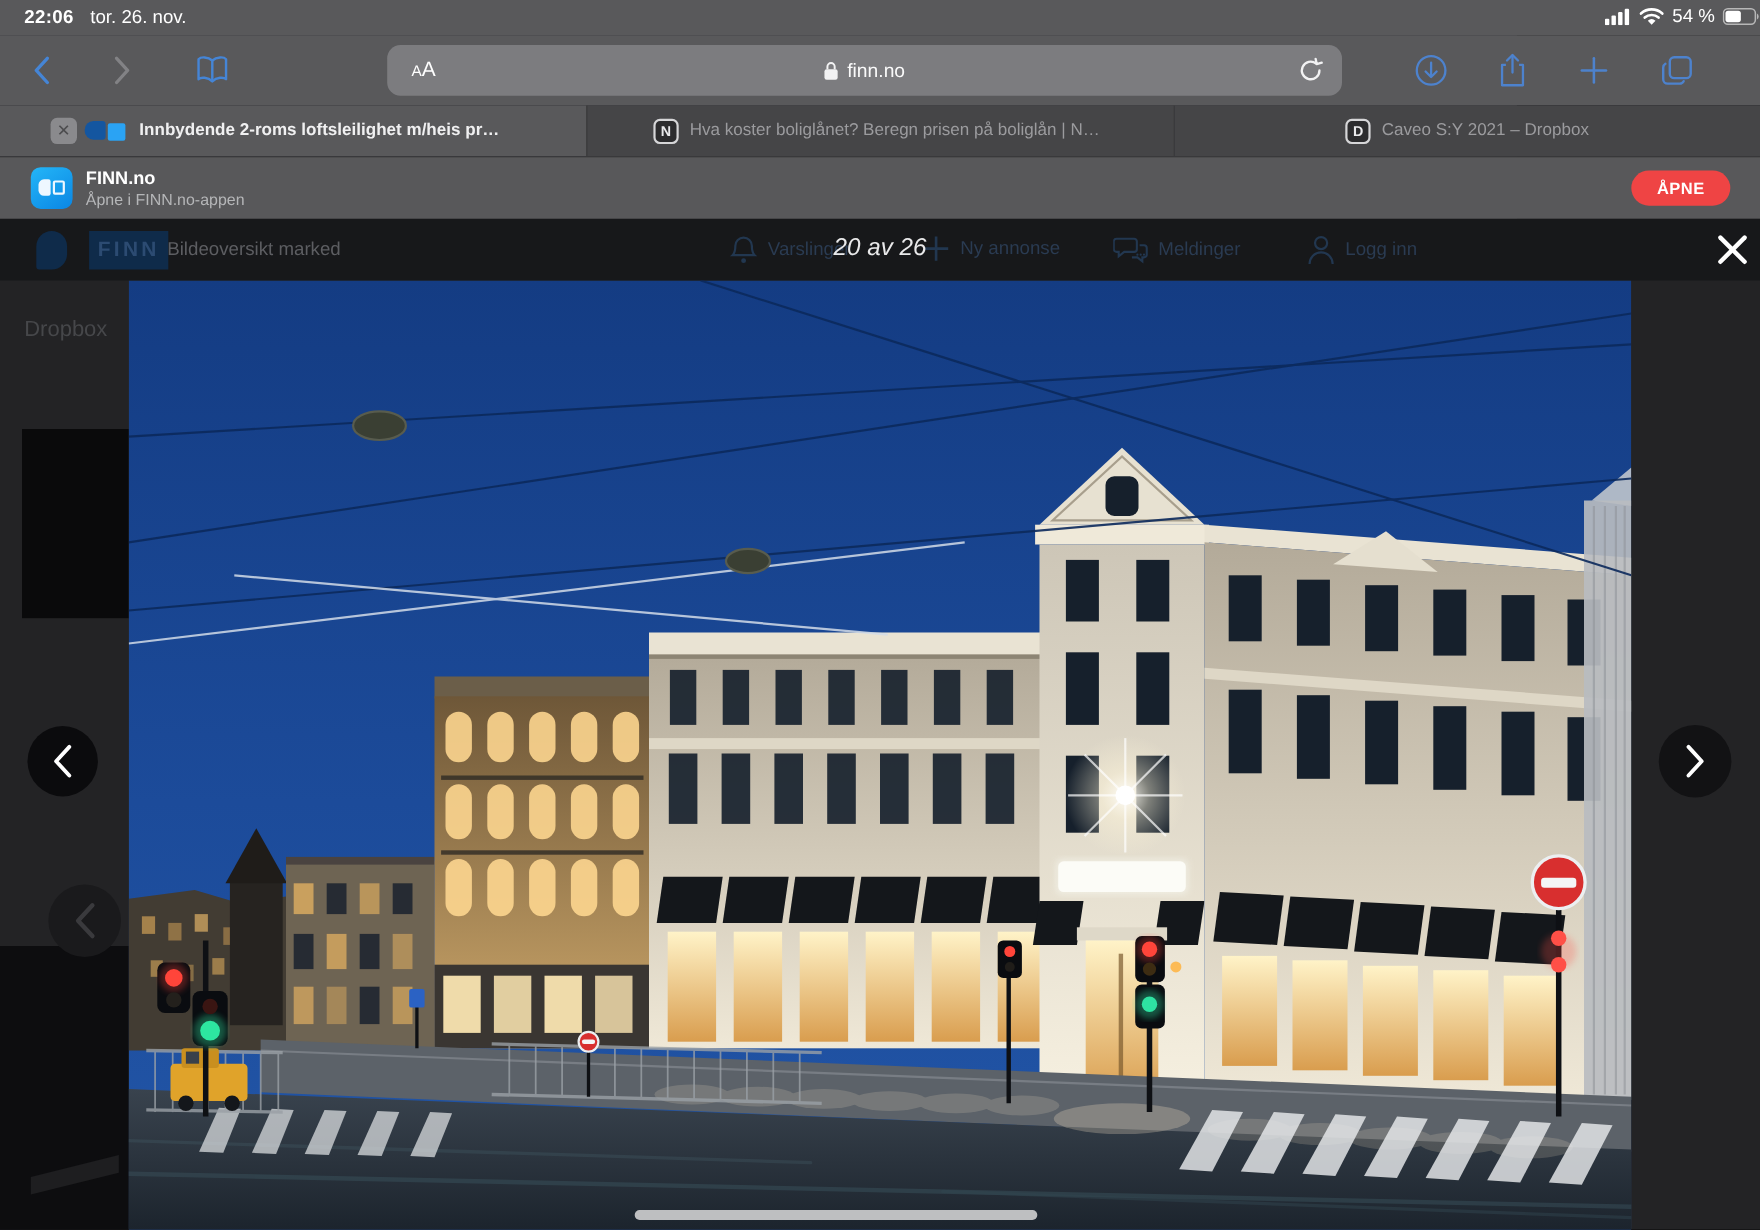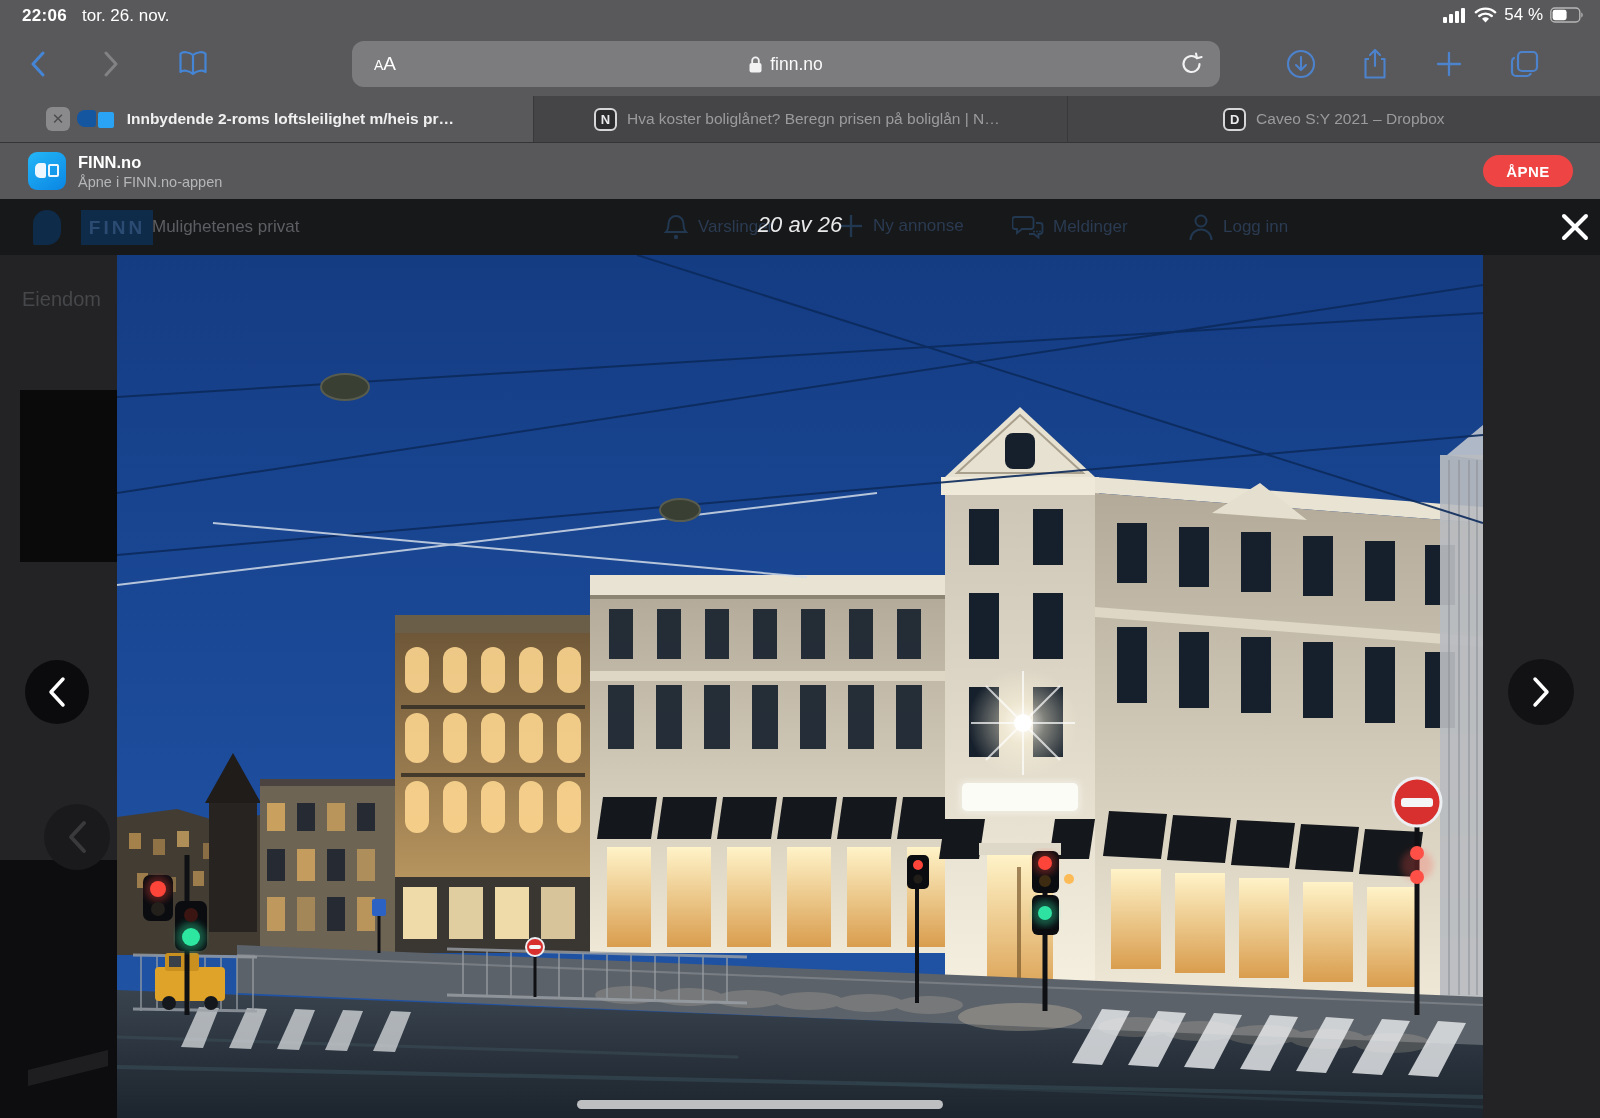--- a/index.html
+++ b/index.html
@@ -5,21 +5,21 @@
   * { margin:0; padding:0; box-sizing:border-box; }
   html,body { width:1600px; height:1118px; overflow:hidden; background:#000;
     font-family:"Liberation Sans","DejaVu Sans",sans-serif; }
   .screen { position:relative; width:1379px; height:1118px; background:#222224; }
   .abs { position:absolute; }
 
   
   .status-bar { left:0; top:0; width:1600px; height:32px; background:#59595b; color:#fff; }
   .sb-time { left:22px; top:6px; font-size:17px; font-weight:700; letter-spacing:.3px; }
   .sb-date { left:82px; top:6px; font-size:17px; font-weight:400; }
-  .sb-icons { right:16px; top:5px; display:flex; align-items:center; gap:7px; }
+  .sb-icons { right:0; top:5px; display:flex; align-items:center; gap:7px; }
 
   
   .toolbar { left:0; top:32px; width:1600px; height:64px; background:#59595b; }
   .tb-icon { top:0; height:64px; display:flex; align-items:center; justify-content:center; }
   .url-bar { left:352px; top:9px; width:868px; height:46px; background:#7c7c7f; border-radius:12px;
     display:flex; align-items:center; color:#fafafa; }
   .url-aa { position:absolute; left:22px; font-size:19px; color:#fff; }
   .url-aa .small { font-size:14px; }
   .url-center { margin:0 auto; display:flex; align-items:center; gap:8px; font-size:17.5px; }
   .url-reload { position:absolute; right:16px; top:11px; }
@@ -203,21 +203,21 @@
     <div class="abs ab-name">FINN.no</div>
     <div class="abs ab-sub">Åpne i FINN.no-appen</div>
     <button class="abs ab-open">ÅPNE</button>
   </div>
 
   <div class="abs page">
 
     <div class="abs site-header">
       <div class="abs logo-blob"></div>
       <div class="abs logo-box">FINN</div>
-      <div class="abs tagline">Mulighetenes privat</div>
+      <div class="abs tagline">Bildeoversikt marked</div>
 
       <div class="abs hnav" style="left:663px">
         <svg width="26" height="28" viewBox="0 0 26 28">
           <path d="M13 3 a7.5 7.5 0 0 1 7.5 7.5 c0 6 2.5 8.5 2.5 8.5 H3 c0 0 2.5 -2.5 2.5 -8.5 A7.5 7.5 0 0 1 13 3 Z" fill="none" stroke="#223750" stroke-width="2"></path>
           <circle cx="13" cy="24" r="2.2" fill="#223750"></circle>
         </svg>
         <span>Varslinger</span>
       </div>
       <div class="abs hnav" style="left:838px">
         <svg width="26" height="26" viewBox="0 0 26 26">
@@ -238,21 +238,21 @@
       </div>
       <div class="abs hnav" style="left:1188px">
         <svg width="26" height="28" viewBox="0 0 26 28">
           <circle cx="13" cy="8" r="5.5" fill="none" stroke="#223750" stroke-width="2"></circle>
           <path d="M2.5 27 a10.5 10.5 0 0 1 21 0" fill="none" stroke="#223750" stroke-width="2"></path>
         </svg>
         <span>Logg inn</span>
       </div>
     </div>
 
-    <div class="abs breadcrumb">Eiendom</div>
+    <div class="abs breadcrumb">Dropbox</div>
 
     <div class="abs thumb-block"></div>
     <div class="abs strip-gutter"></div>
     <div class="abs strip-low">
         <span class="streak"></span>
       </div>
     <button class="abs nav-circle arrow-dim">
       <svg width="24" height="34" viewBox="0 0 24 34">
           <polyline points="19,3 6,17 19,31" fill="none" stroke="#3a3a3d" stroke-width="4" stroke-linecap="round" stroke-linejoin="round"></polyline>
         </svg>

